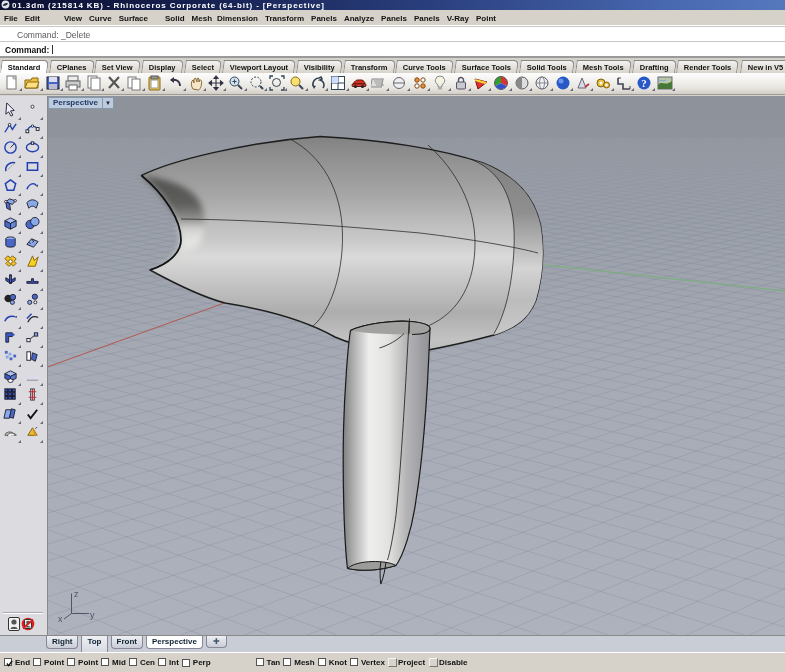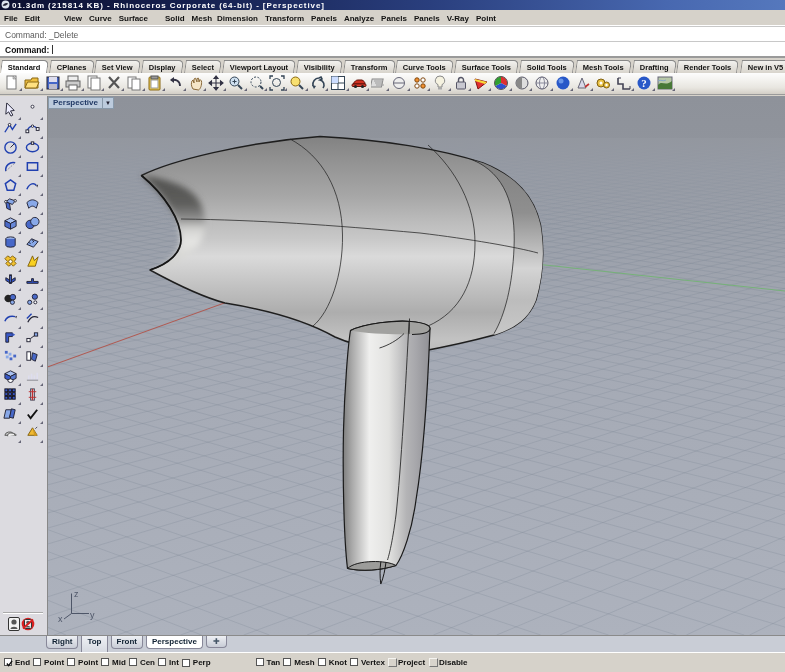--- a/index.html
+++ b/index.html
@@ -26,21 +26,21 @@
     <span style="margin-right:7px;">Transform</span>
     <span style="margin-right:7px;">Panels</span>
     <span style="margin-right:7px;">Analyze</span>
     <span style="margin-right:7px;">Panels</span>
     <span style="margin-right:7px;">Panels</span>
     <span style="margin-right:7px;">V-Ray</span>
     <span style="margin-right:7px;">Point</span>
   </div>
 
 <div style="position:absolute;left:0;top:26px;width:785px;height:16px;background:#fff;border:1px solid #c8c8c8;border-left:none;border-right:none;">
- <span style="position:absolute;left:5px;top:3px;font-size:8.5px;color:#5a5a5a;">Command: _Delete</span>
+ <span style="position:absolute;left:17px;top:3px;font-size:8.5px;color:#5a5a5a;">Command: _Delete</span>
 </div>
 <div style="position:absolute;left:0;top:42px;width:785px;height:16px;background:#fff;border-bottom:2px solid #9a9a9a;">
  <span style="position:absolute;left:5px;top:3px;font-size:8.5px;font-weight:bold;color:#111;">Command: <span style="display:inline-block;width:1px;height:9px;background:#333;vertical-align:-1px;"></span></span>
 </div>
 
 <div style="position:absolute;left:0;top:58px;width:785px;height:15px;background:#d6d2ca;"></div>
 <div style="position:absolute;left:1px;top:59px;right:0;height:14px;display:flex;align-items:flex-end;overflow:hidden;">
     <div style="height:13px;padding:0 6px;background:#fff;border:1px solid #888;border-bottom:none;border-radius:0 5px 0 0;margin-right:2px;font-size:7.5px;font-weight:bold;color:#111;line-height:13px;white-space:nowrap;transform:skewX(-8deg);"><span style="display:inline-block;transform:skewX(8deg);">Standard</span></div>
     <div style="height:13px;padding:0 6px;background:linear-gradient(#f2f1ee,#d8d4cc);border:1px solid #888;border-bottom:none;border-radius:0 5px 0 0;margin-right:2px;font-size:7.5px;font-weight:bold;color:#111;line-height:13px;white-space:nowrap;transform:skewX(-8deg);"><span style="display:inline-block;transform:skewX(8deg);">CPlanes</span></div>
     <div style="height:13px;padding:0 6px;background:linear-gradient(#f2f1ee,#d8d4cc);border:1px solid #888;border-bottom:none;border-radius:0 5px 0 0;margin-right:2px;font-size:7.5px;font-weight:bold;color:#111;line-height:13px;white-space:nowrap;transform:skewX(-8deg);"><span style="display:inline-block;transform:skewX(8deg);">Set View</span></div>

